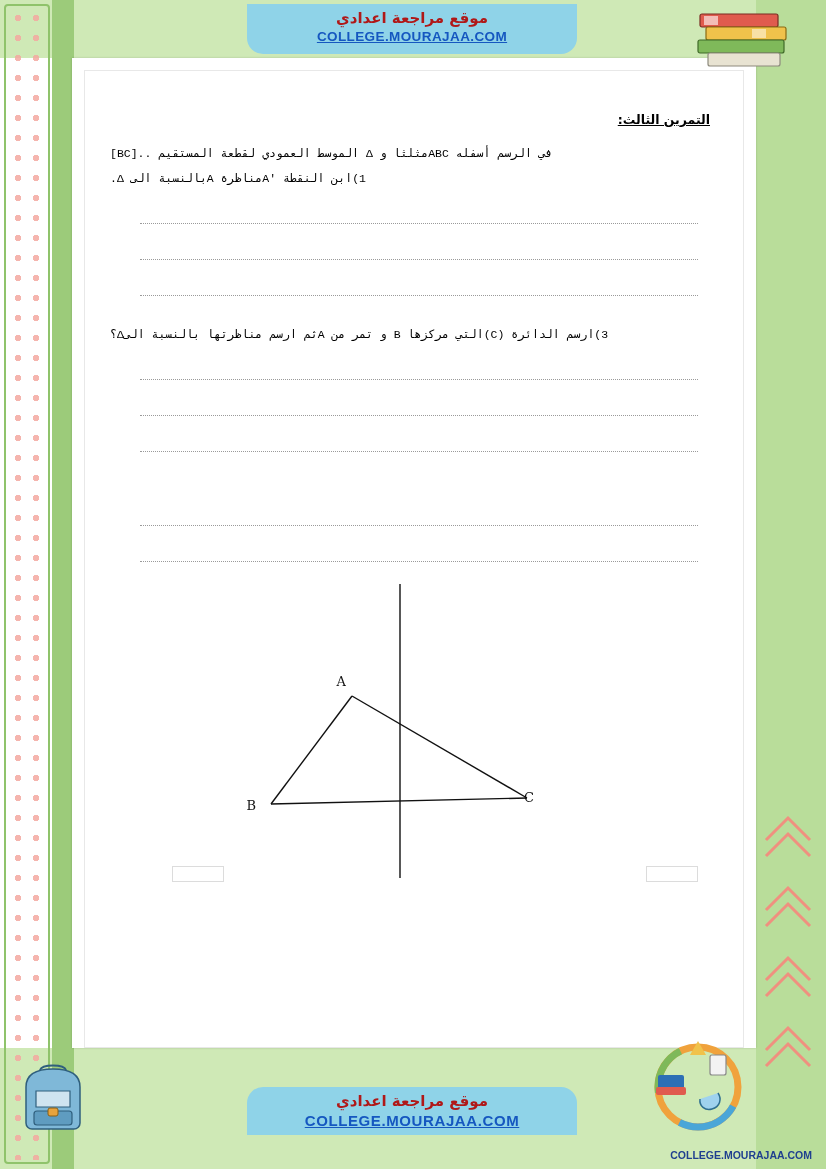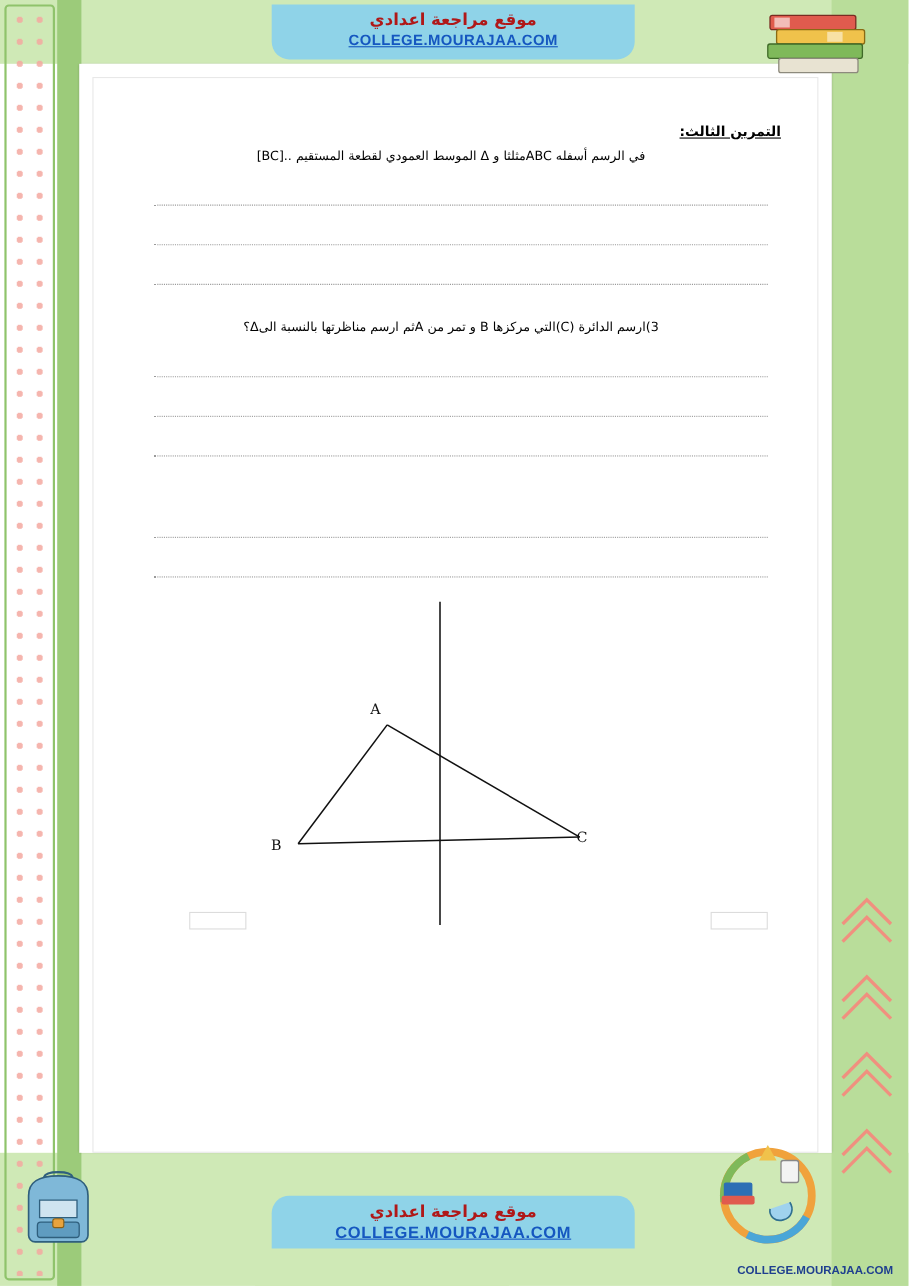--- a/index.html
+++ b/index.html
@@ -100,23 +100,23 @@
 
   
   .sheet {
     position:absolute; left:84px; top:70px; width:660px; height:978px;
     z-index:7; padding:28px 26px 10px 26px;
     font-family:"DejaVu Sans", sans-serif;
     color:#000;
   }
   .ex-title{
     text-align:right; font-size:12.5px; font-weight:bold;
-    text-decoration:underline; margin:14px 8px 4px 0;
-  }
-  .q { text-align:center; font-size:11.5px; line-height:1.9; margin:0 8px 3px 0; }
+    text-decoration:underline; margin:14px 8px 16px 0;
+  }
+  .q { text-align:left; font-size:11.5px; line-height:1.9; margin:0 8px 3px 0;font-family:Liberation Mono, monospace; }
 
   .dots-lines { margin:12px 20px 12px 30px; }
   .dotline{
     height:22px;
     border-bottom:1px dotted #9a9a9a;
     margin-bottom:14px;
   }
   .gap-s{ height:14px; }
   .gap-m{ height:26px; }
 
@@ -154,20 +154,21 @@
   <rect x="16" y="47" width="72" height="13" rx="2" fill="#e8e3d2" stroke="#8d8a7d" stroke-width="1.2"></rect>
   <rect x="12" y="10" width="14" height="9" fill="#fff" opacity=".6"></rect>
   <rect x="60" y="23" width="14" height="9" fill="#fff" opacity=".5"></rect>
 </svg>
 
 <div class="sheet">
 
   <div class="ex-title">التمرين الثالث:</div>
 
   <div class="q">في الرسم أسفله ABCمثلثا و Δ  الموسط العمودي لقطعة المستقيم ..[BC]</div>
+  <div class="q">1)ابن النقطة ′Aمناظرة Aبالنسبة الى Δ.</div>
 
   <div class="dots-lines">
     <div class="dotline"></div>
     <div class="dotline"></div>
     <div class="dotline"></div>
   </div>
 
   <div class="gap-s"></div>
 
   <div class="q">3)ارسم  الدائرة  (C)التي مركزها  B  و  تمر  من Aثم ارسم مناظرتها  بالنسبة  الىΔ؟</div>

